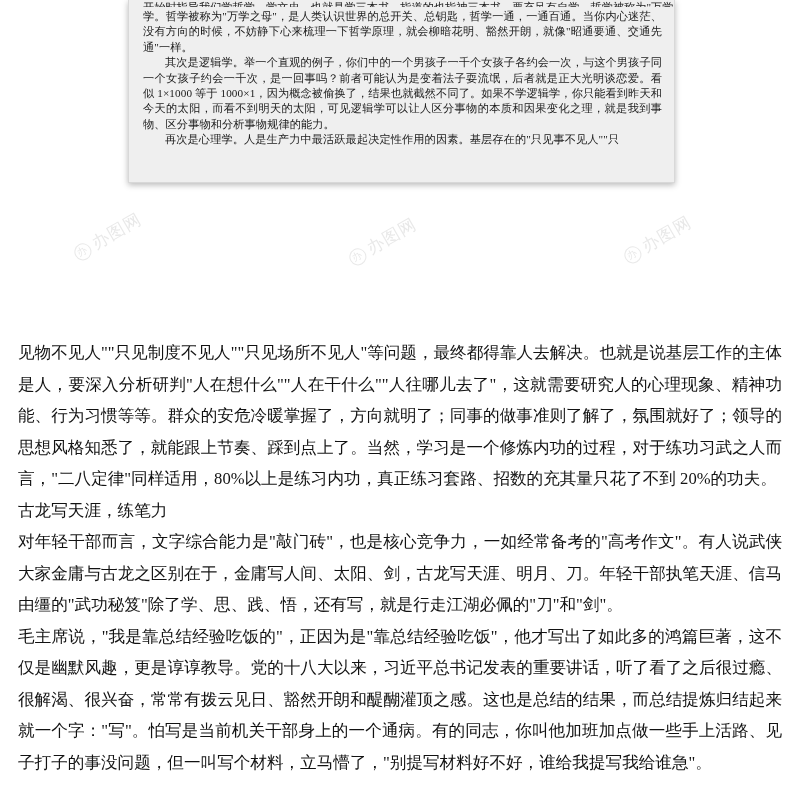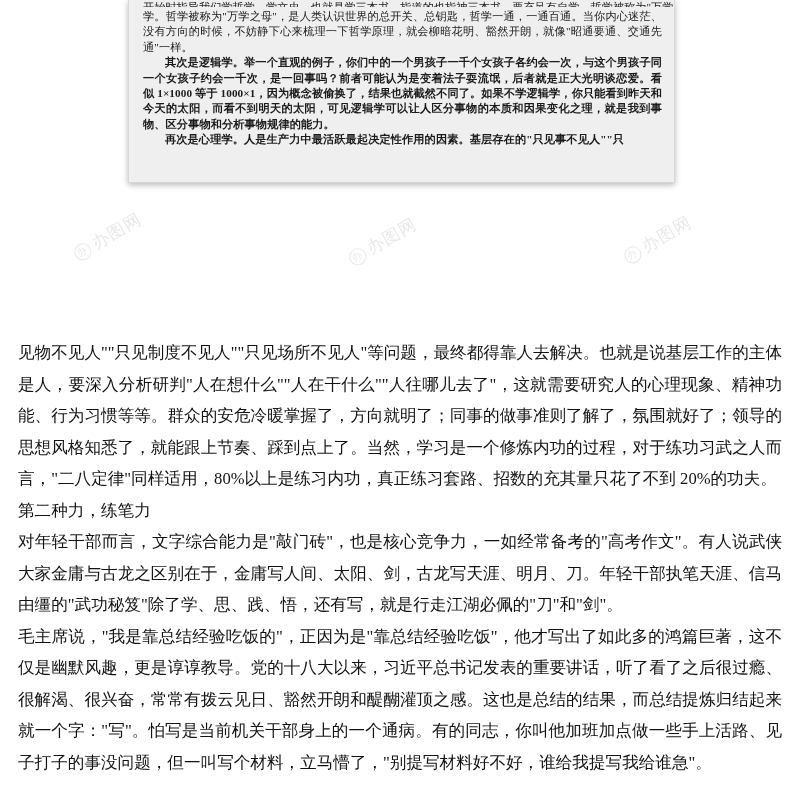--- a/index.html
+++ b/index.html
@@ -42,21 +42,20 @@
     margin: 0 0 0 0;
     font-size: 11.2px;
     line-height: 15.4px;
     color: #1b1b1b;
     text-align: justify;
     text-indent: 0;
     letter-spacing: 0.1px;
   }
   .scan-inner p.indent {
     text-indent: 22px;
-    font-weight: bold;
   }
   .scan-clip-top {
     position: absolute;
     left: 0; top: 0; right: 0;
     height: 7px;
     overflow: hidden;
     font-size: 11.2px;
     line-height: 15.4px;
     color: #1b1b1b;
     padding: 0 12px 0 14px;
@@ -119,16 +118,16 @@
     <p class="indent">再次是心理学。人是生产力中最活跃最起决定性作用的因素。基层存在的"只见事不见人""只</p>
   </div>
 </div>
 
 <div class="wm wm-1"><span class="wm-logo">办</span><span>办图网</span></div>
 <div class="wm wm-2"><span class="wm-logo">办</span><span>办图网</span></div>
 <div class="wm wm-3"><span class="wm-logo">办</span><span>办图网</span></div>
 
 <div class="doc-body">
   <p>见物不见人""只见制度不见人""只见场所不见人"等问题，最终都得靠人去解决。也就是说基层工作的主体是人，要深入分析研判"人在想什么""人在干什么""人往哪儿去了"，这就需要研究人的心理现象、精神功能、行为习惯等等。群众的安危冷暖掌握了，方向就明了；同事的做事准则了解了，氛围就好了；领导的思想风格知悉了，就能跟上节奏、踩到点上了。当然，学习是一个修炼内功的过程，对于练功习武之人而言，"二八定律"同样适用，80%以上是练习内功，真正练习套路、招数的充其量只花了不到 20%的功夫。</p>
-  <p>第二种力，练笔力</p>
+  <p>古龙写天涯，练笔力</p>
   <p>对年轻干部而言，文字综合能力是"敲门砖"，也是核心竞争力，一如经常备考的"高考作文"。有人说武侠大家金庸与古龙之区别在于，金庸写人间、太阳、剑，古龙写天涯、明月、刀。年轻干部执笔天涯、信马由缰的"武功秘笈"除了学、思、践、悟，还有写，就是行走江湖必佩的"刀"和"剑"。</p>
   <p>毛主席说，"我是靠总结经验吃饭的"，正因为是"靠总结经验吃饭"，他才写出了如此多的鸿篇巨著，这不仅是幽默风趣，更是谆谆教导。党的十八大以来，习近平总书记发表的重要讲话，听了看了之后很过瘾、很解渴、很兴奋，常常有拨云见日、豁然开朗和醍醐灌顶之感。这也是总结的结果，而总结提炼归结起来就一个字："写"。怕写是当前机关干部身上的一个通病。有的同志，你叫他加班加点做一些手上活路、见子打子的事没问题，但一叫写个材料，立马懵了，"别提写材料好不好，谁给我提写我给谁急"。</p>
 </div>
 
 </body></html>

